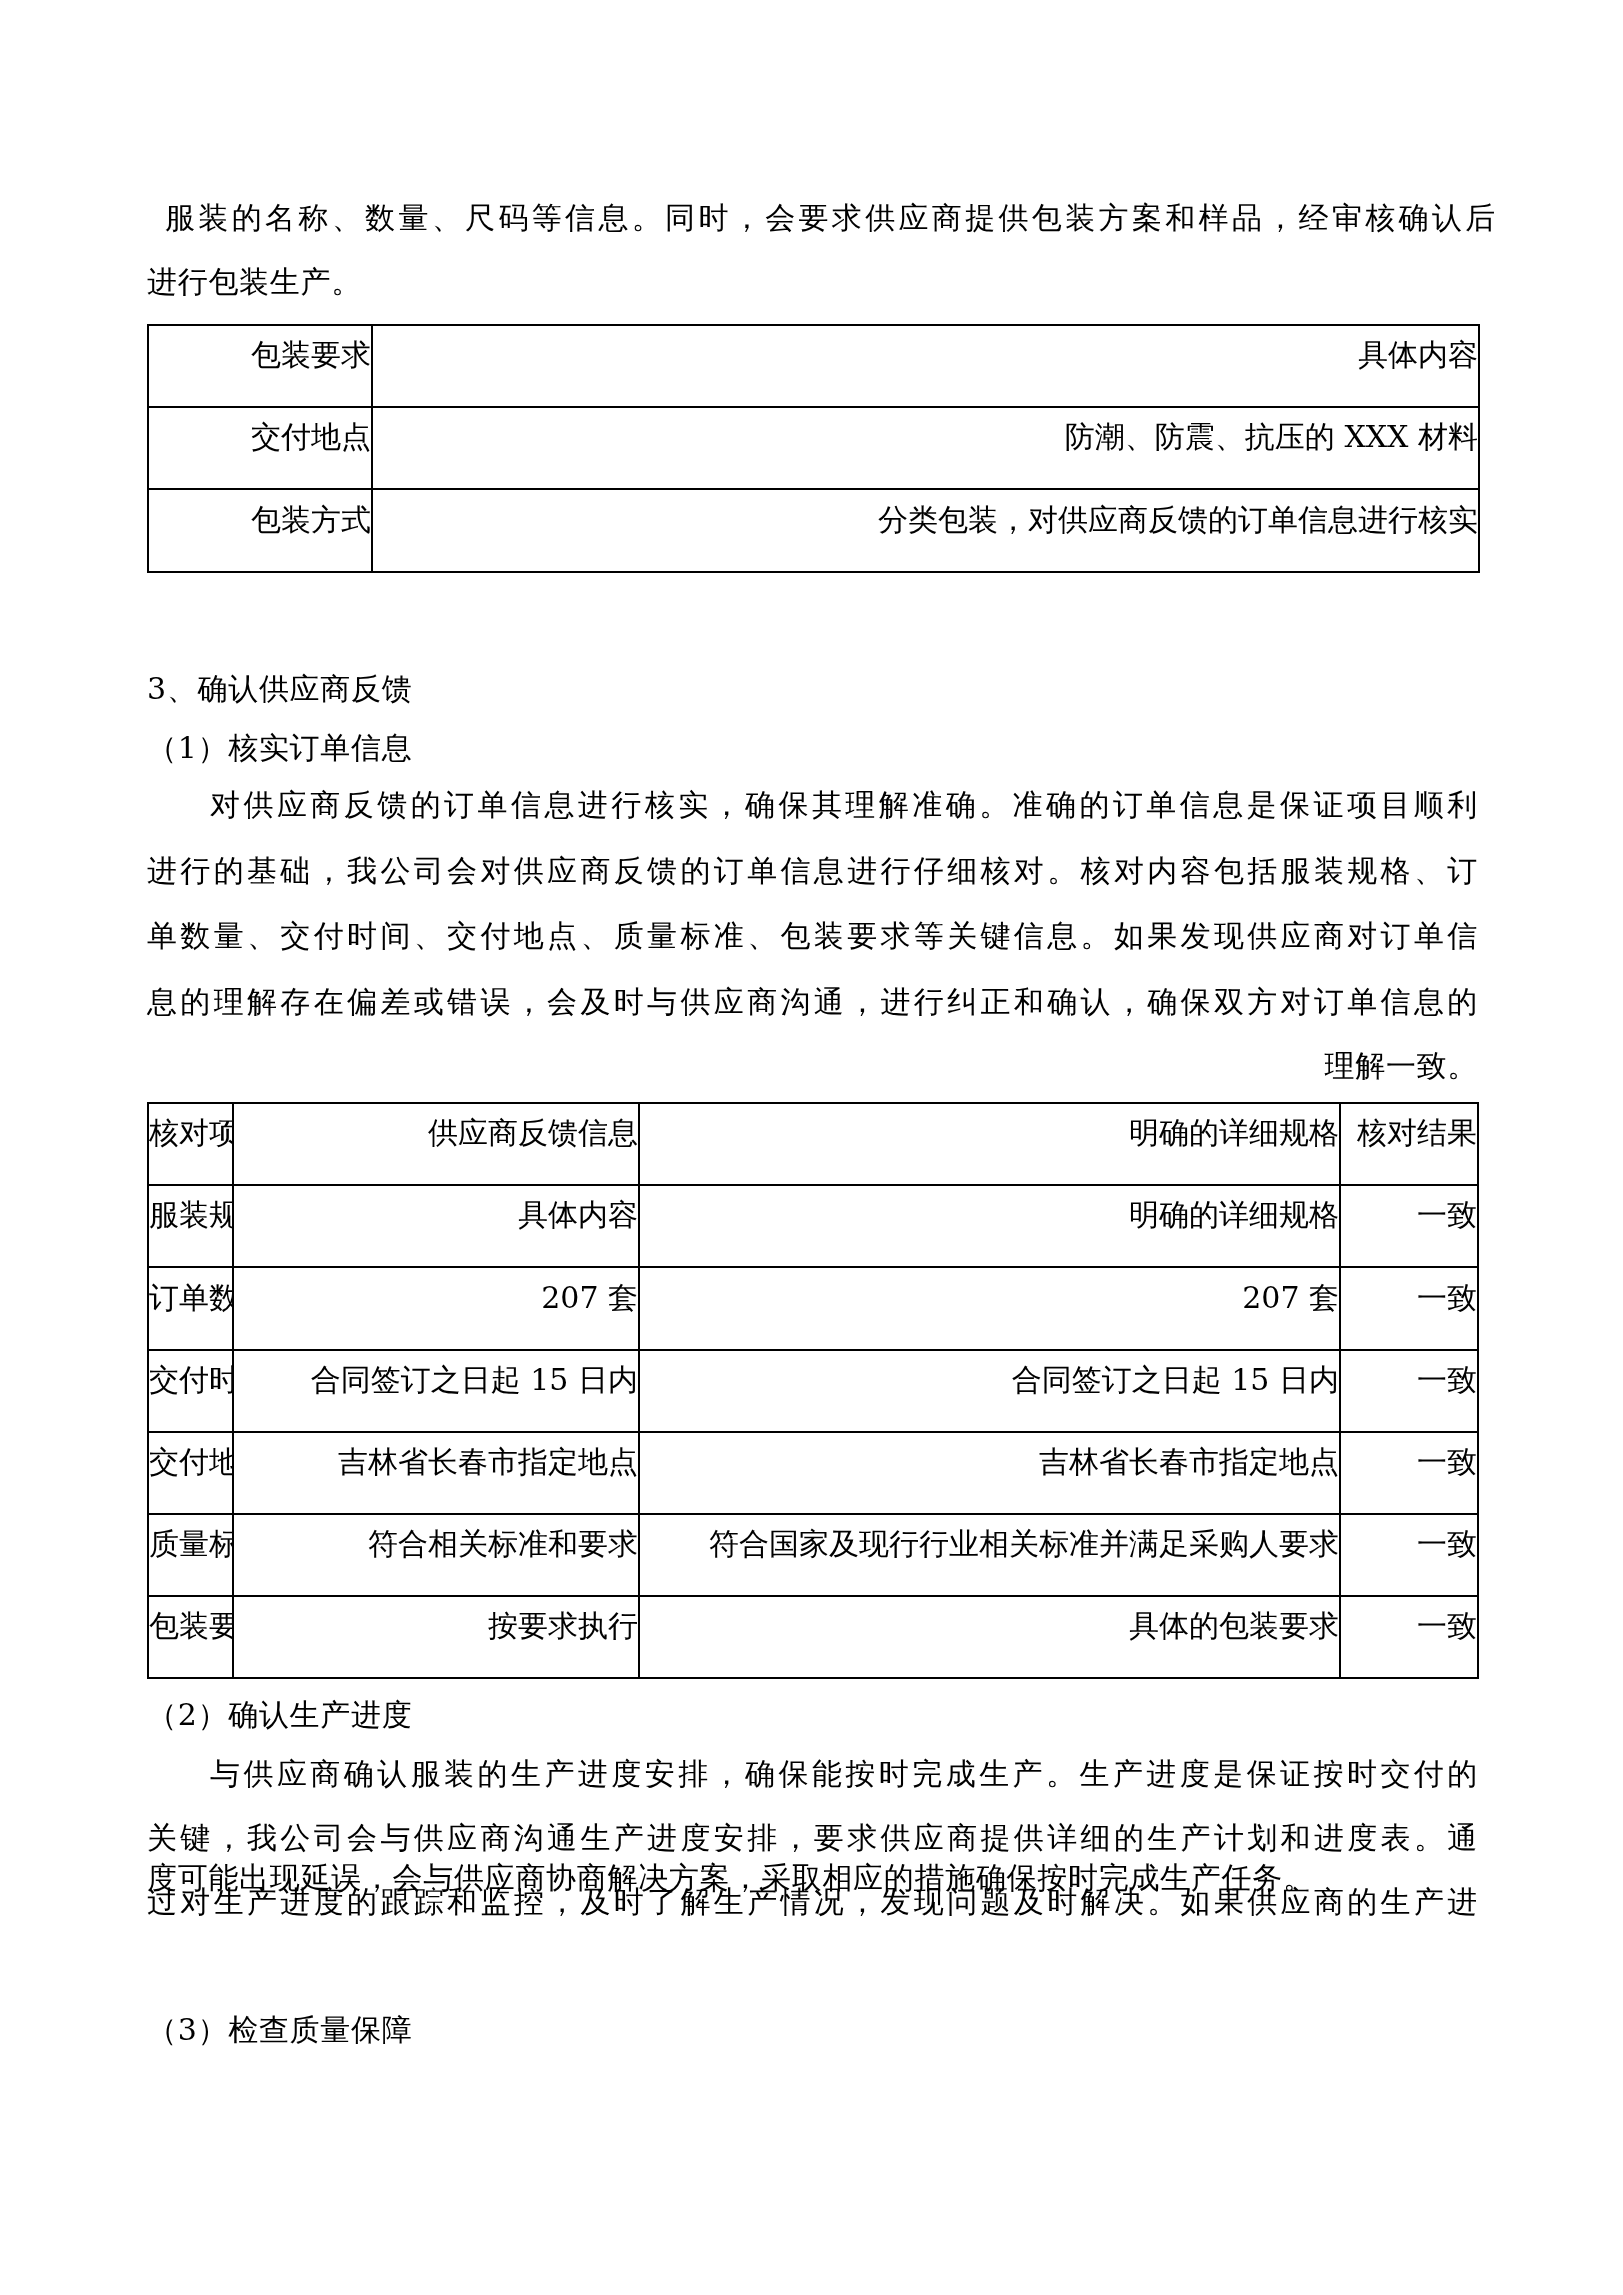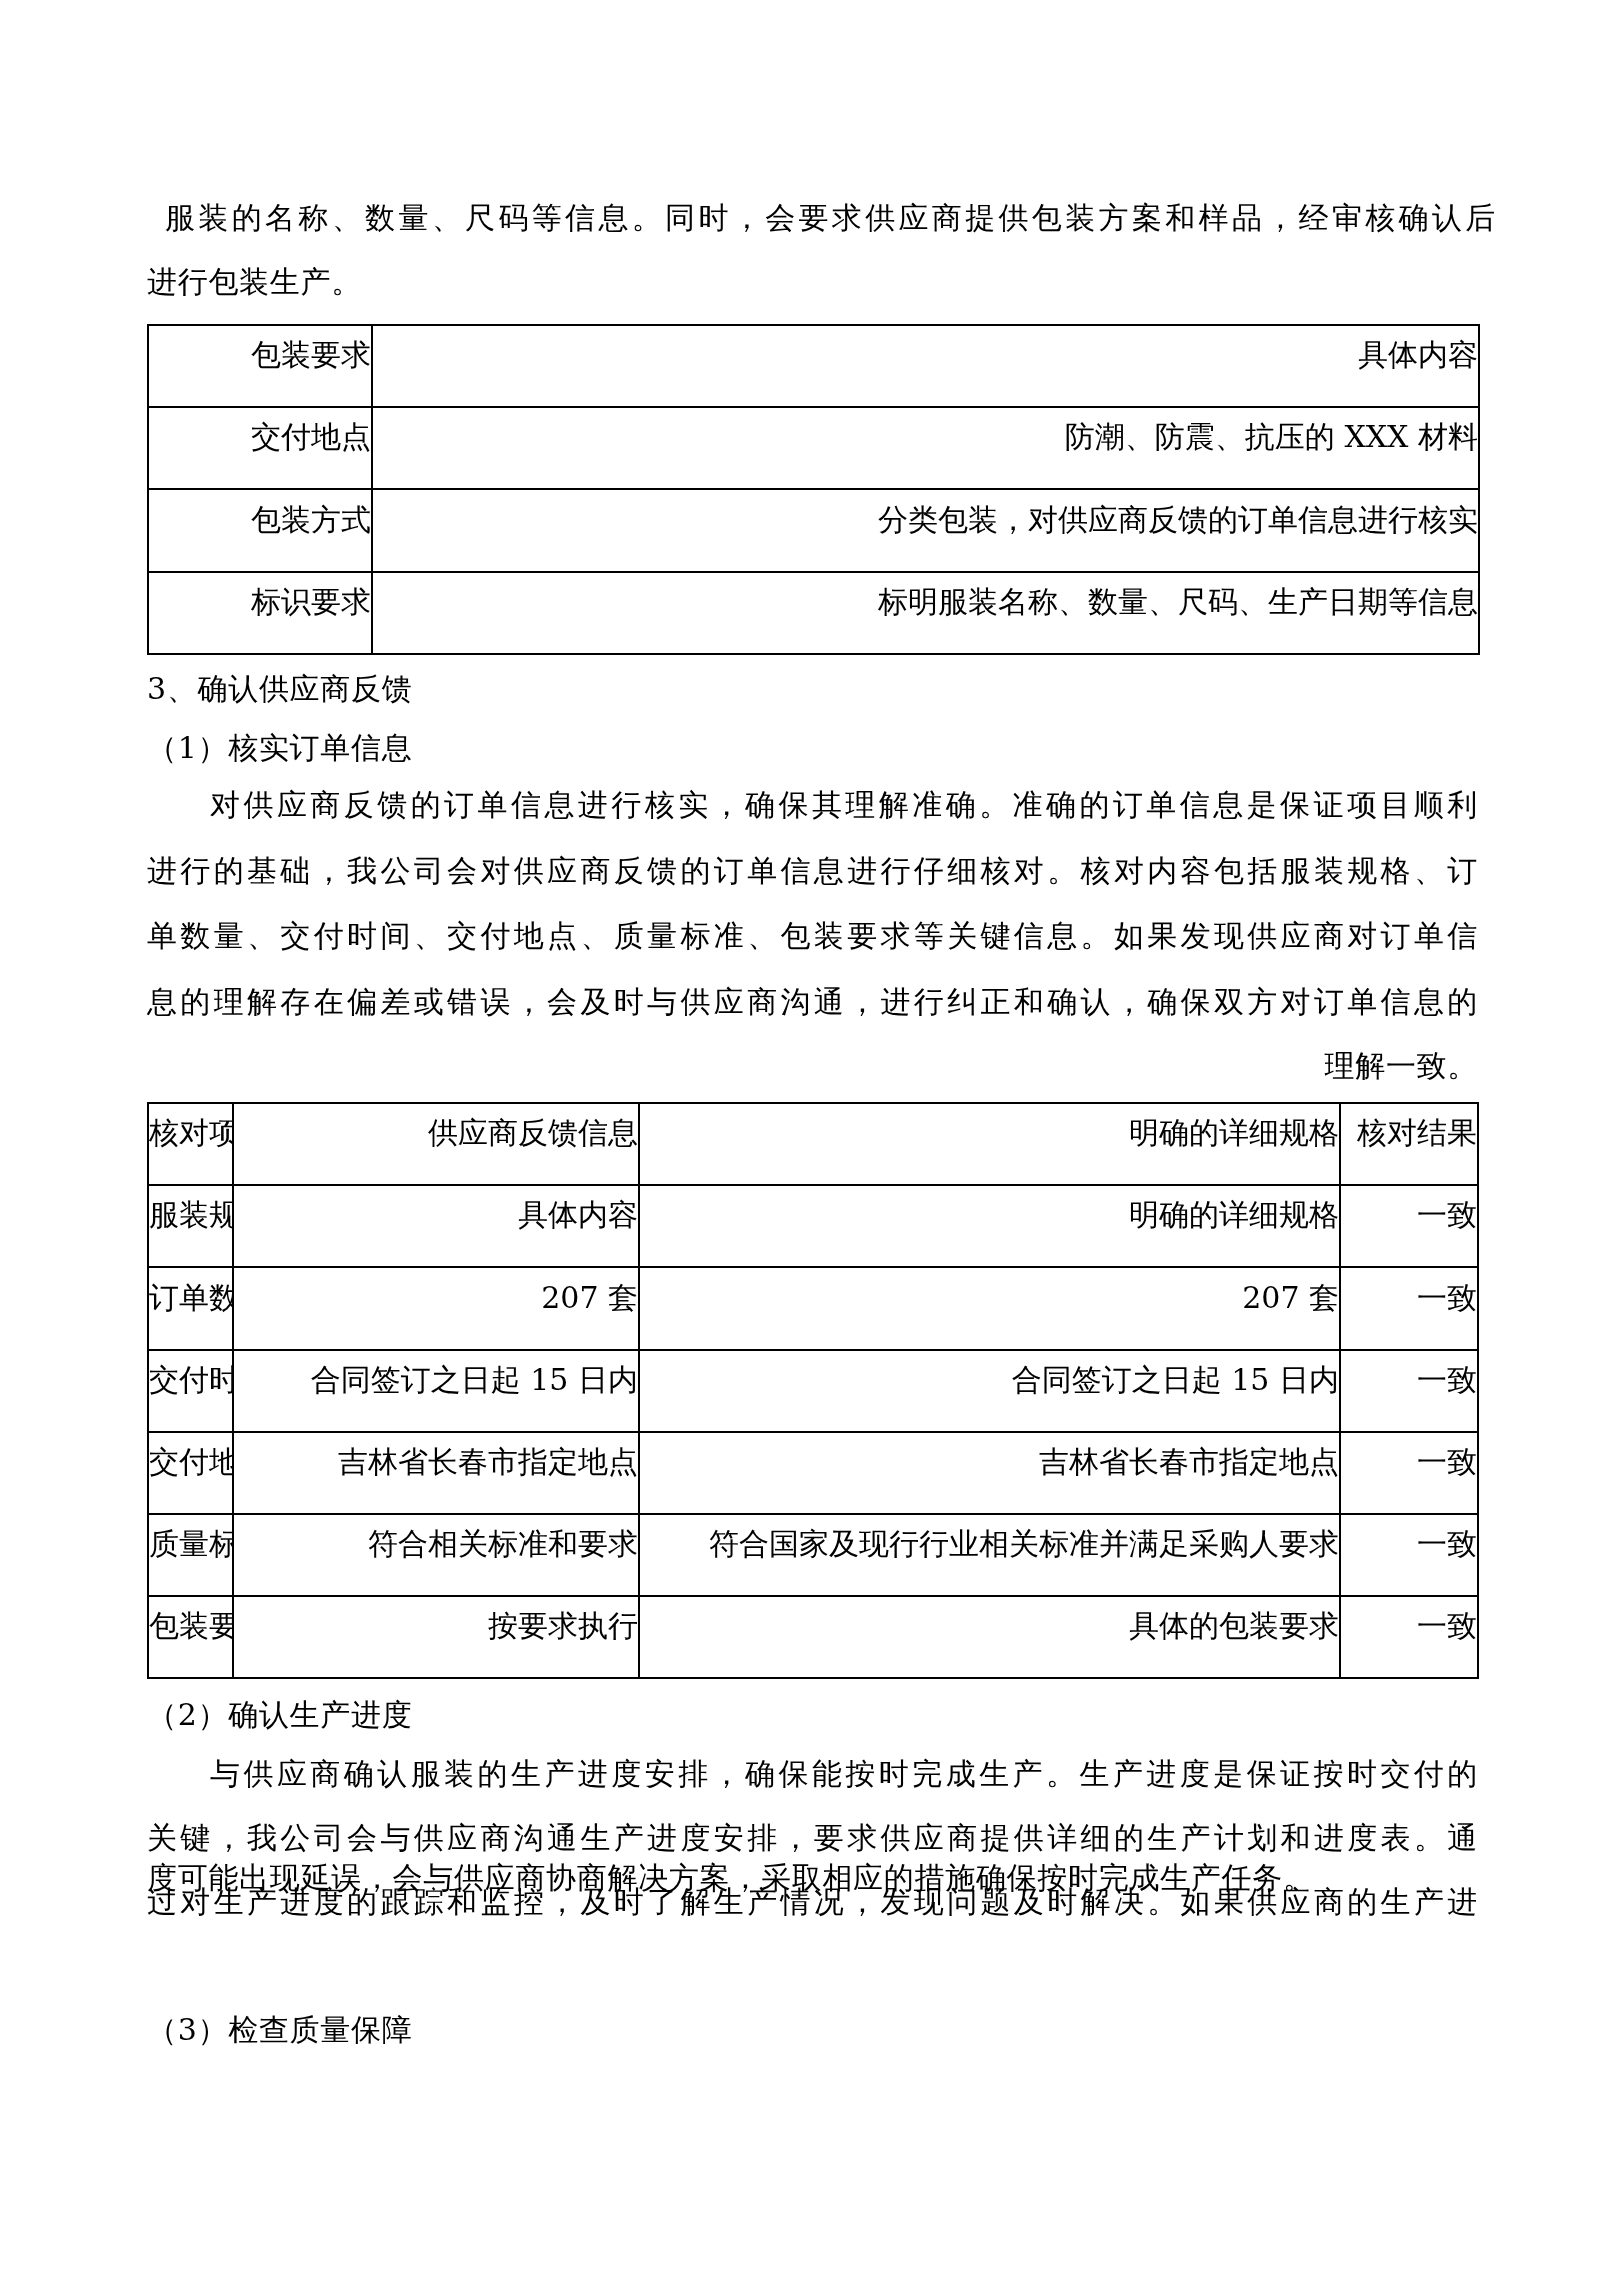--- a/index.html
+++ b/index.html
@@ -44,24 +44,20 @@
       <td>包装要求</td>
       <td>具体内容</td>
     </tr>
     <tr>
       <td>交付地点</td>
       <td>防潮、防震、抗压的 XXX 材料</td>
     </tr>
     <tr>
       <td>包装方式</td>
       <td>分类包装，对供应商反馈的订单信息进行核实</td>
-    </tr>
-    <tr>
-      <td>标识要求</td>
-      <td>标明服装名称、数量、尺码、生产日期等信息</td>
     </tr>
   </tbody>
     </table>
 
   <div class="line" style="top:669px;">3、确认供应商反馈</div>
   <div class="line" style="top:728px;">（1）核实订单信息</div>
 
   <div class="line para-line indent" style="top:785px;">对供应商反馈的订单信息进行核实，确保其理解准确。准确的订单信息是保证项目顺利</div>
   <div class="line para-line" style="top:851px;">进行的基础，我公司会对供应商反馈的订单信息进行仔细核对。核对内容包括服装规格、订</div>
   <div class="line para-line" style="top:916px;">单数量、交付时间、交付地点、质量标准、包装要求等关键信息。如果发现供应商对订单信</div>

